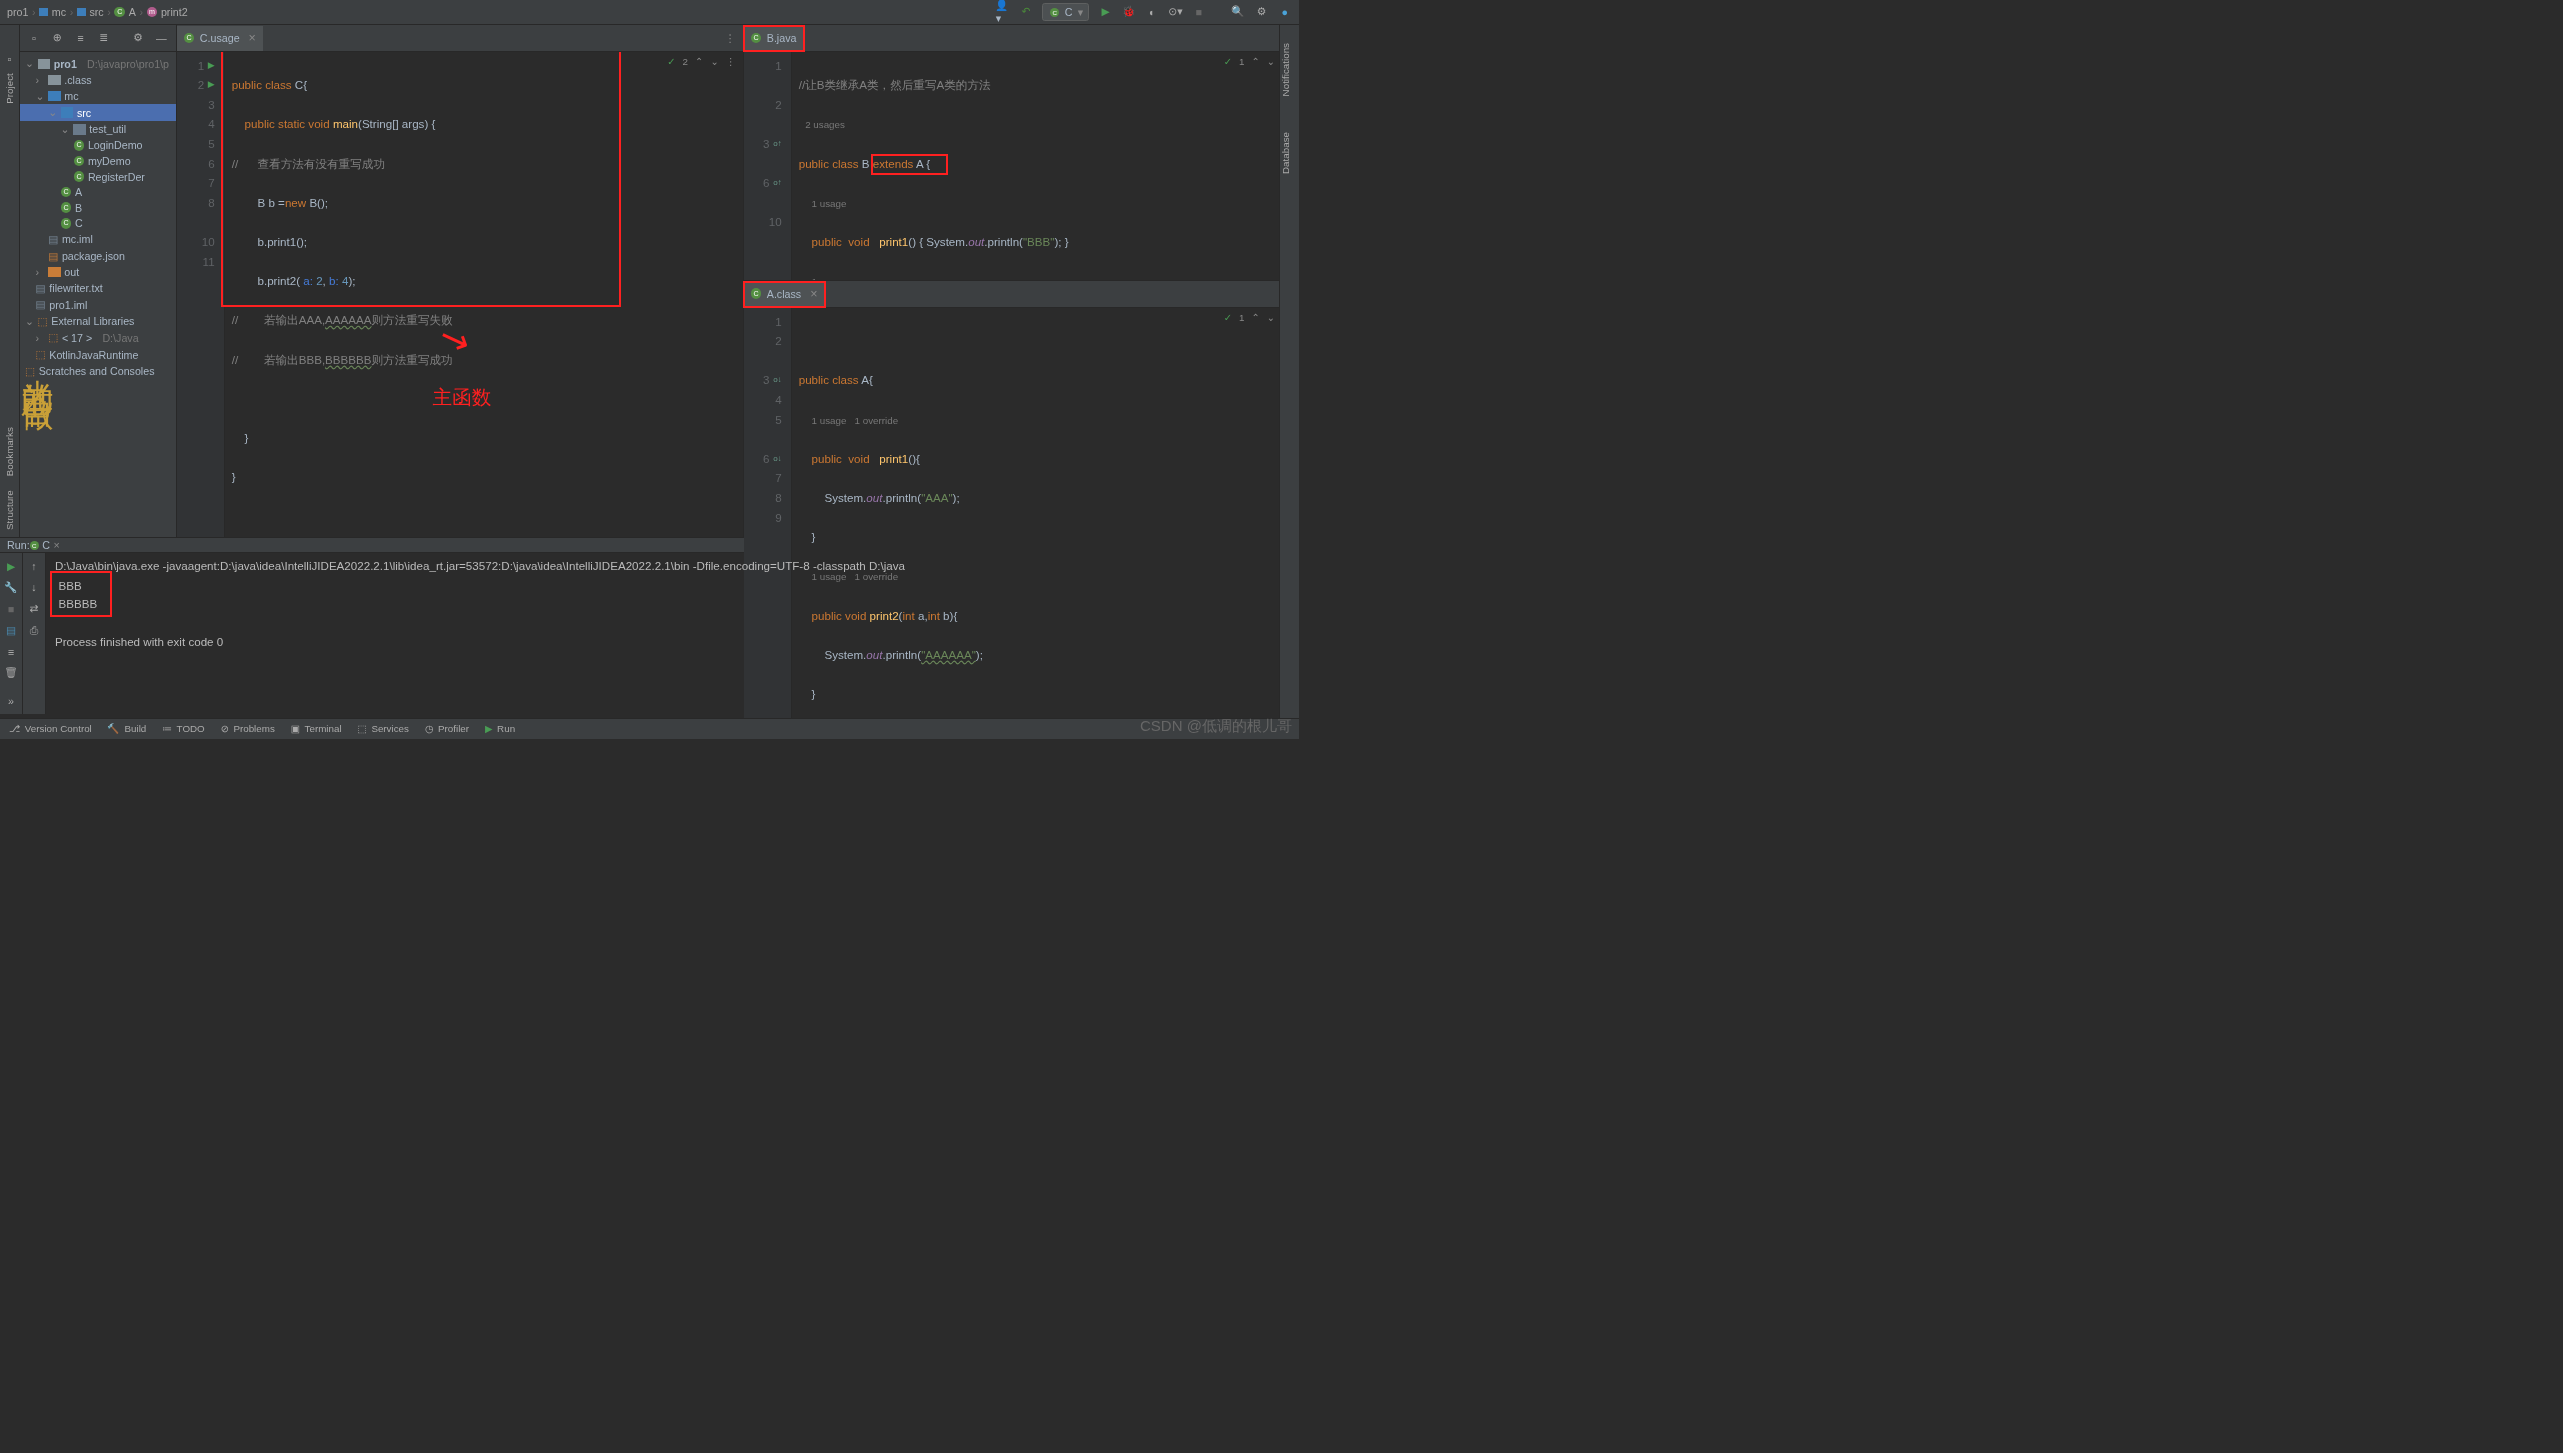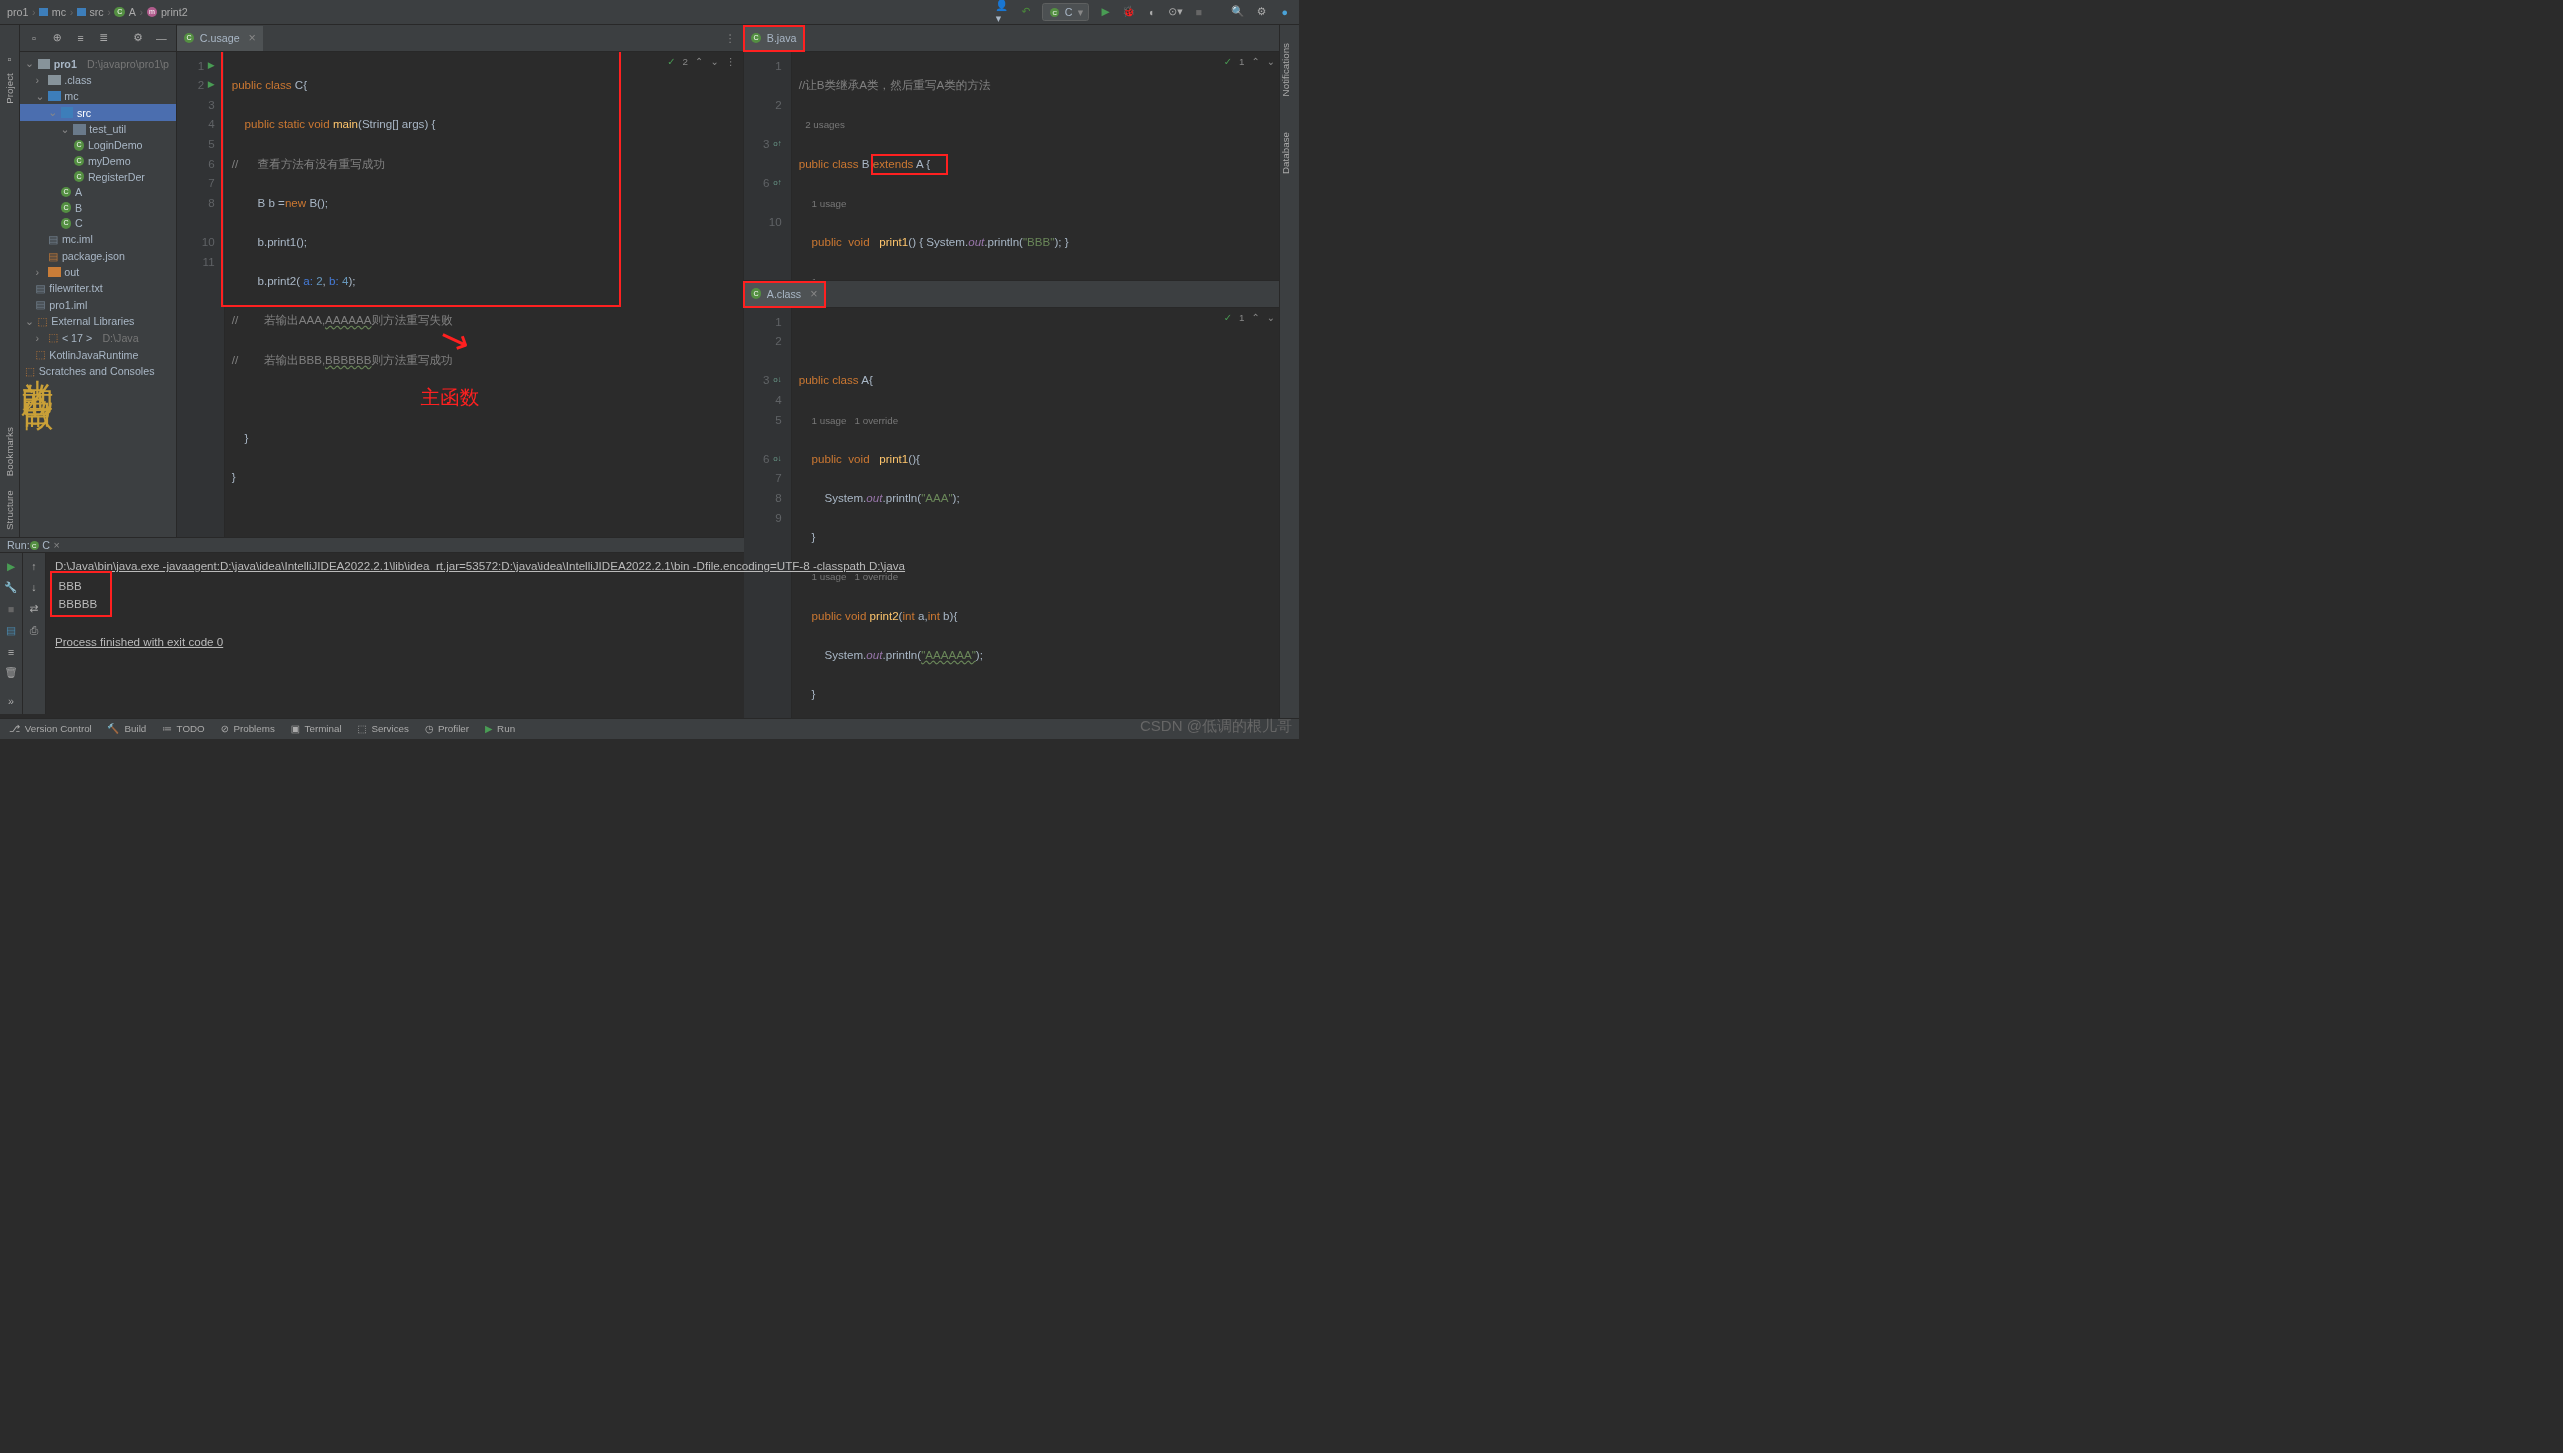--- a/index.html
+++ b/index.html
@@ -50,33 +50,33 @@
 .gutter { width:48px; background:#313335; color:#606366; text-align:right; padding:3.6px 9px 3.6px 3.6px; line-height:19.6px; border-right:0.9px solid #282828; }
 .gutter div { height:19.6px; display:flex; justify-content:flex-end; align-items:center; gap:3.6px; }
 .run-gutter { color:#499c54; font-size:9px; }
 .code-lines { flex:1; padding:3.6px 7.1px; line-height:19.6px; white-space:pre; position:relative; }
 .code-lines .line { height:19.6px; }
 .kw { color:#cc7832; } .str { color:#6a8759; } .cmt { color:#808080;text-align:right; }
 .method { color:#ffc66d; } .field { color:#9876aa; font-style:italic; } .param { color:#467cda; }
 .num { color:#6897bb; } .ident { color:#a9b7c6; } .ann { color:#787878; font-size:9.8px; }
 .warn { text-decoration:underline wavy #6a8759; }
 .red-box { position:absolute; border:2.7px solid #ff2020; pointer-events:none; }
-.red-text { position:absolute; color:#ff2020; font-size:19.6px; }
+.red-text { position:absolute; color:#ff2020; font-size:19.6px;margin-left:12px; }
 .red-arrow { position:absolute; color:#ff2020; font-size:36px; transform:rotate(-20deg); }
 .editor-status { position:absolute; top:3.6px; right:7.1px; display:flex; gap:7.1px; align-items:center; color:#888; font-size:9.8px; }
 .check-icon { color:#499c54; }
 
 .run-panel { height:177px; background:#2b2b2b; border-top:0.9px solid #282828; display:flex; flex-direction:column; }
 .run-header { height:21.4px; background:#3c3f41; display:flex; align-items:center; padding:0 7.1px; border-bottom:0.9px solid #282828; }
 .run-header .left { display:flex; align-items:center; gap:0; }
 .run-header .right { margin-left:auto; display:flex; gap:7.1px; }
 .run-body { flex:1; display:flex; }
 .run-toolbar { width:23px; background:#3c3f41; display:flex; flex-direction:column; align-items:center; gap:7.1px; padding:5.4px 0; border-right:0.9px solid #282828; }
 .run-toolbar2 { width:23px; background:#3c3f41; display:flex; flex-direction:column; align-items:center; gap:7.1px; padding:5.4px 0; border-right:0.9px solid #282828; }
-.console { flex:1; padding:3.6px 9px; font-family:'Consolas','Monaco',monospace; font-size:11.6px; line-height:18px; color:#bbb; overflow:hidden; position:relative;text-decoration:underline; }
+.console { flex:1; padding:3.6px 9px; font-family:'Consolas','Monaco',monospace; font-size:11.6px; line-height:18px; color:#bbb; overflow:hidden; position:relative; }
 
 .bottom-bar { height:21.4px; background:#3c3f41; display:flex; align-items:center; padding:0 9px; gap:16px; border-top:0.9px solid #282828; font-size:9.8px; color:#aaa; position:absolute; bottom:0; width:100%; }
 .bottom-bar .item { display:flex; align-items:center; gap:4.5px; cursor:pointer; }
 .watermark { position:absolute; left:16px; top:375px; font-size:32px; color:#c9a038; writing-mode:vertical-rl; text-orientation:upright; letter-spacing:-5.4px; z-index:100; pointer-events:none; }
 .watermark2 { position:absolute; right:7.1px; bottom:2.7px; font-size:15px; color:#666; }
 
 .right-sidebar { width:19.6px; background:#3c3f41; border-left:0.9px solid #282828; position:absolute; right:0; top:25px; bottom:21.4px; }
 .right-sidebar .sidebar-label { padding:18px 0; }
 </style>
 </head>

